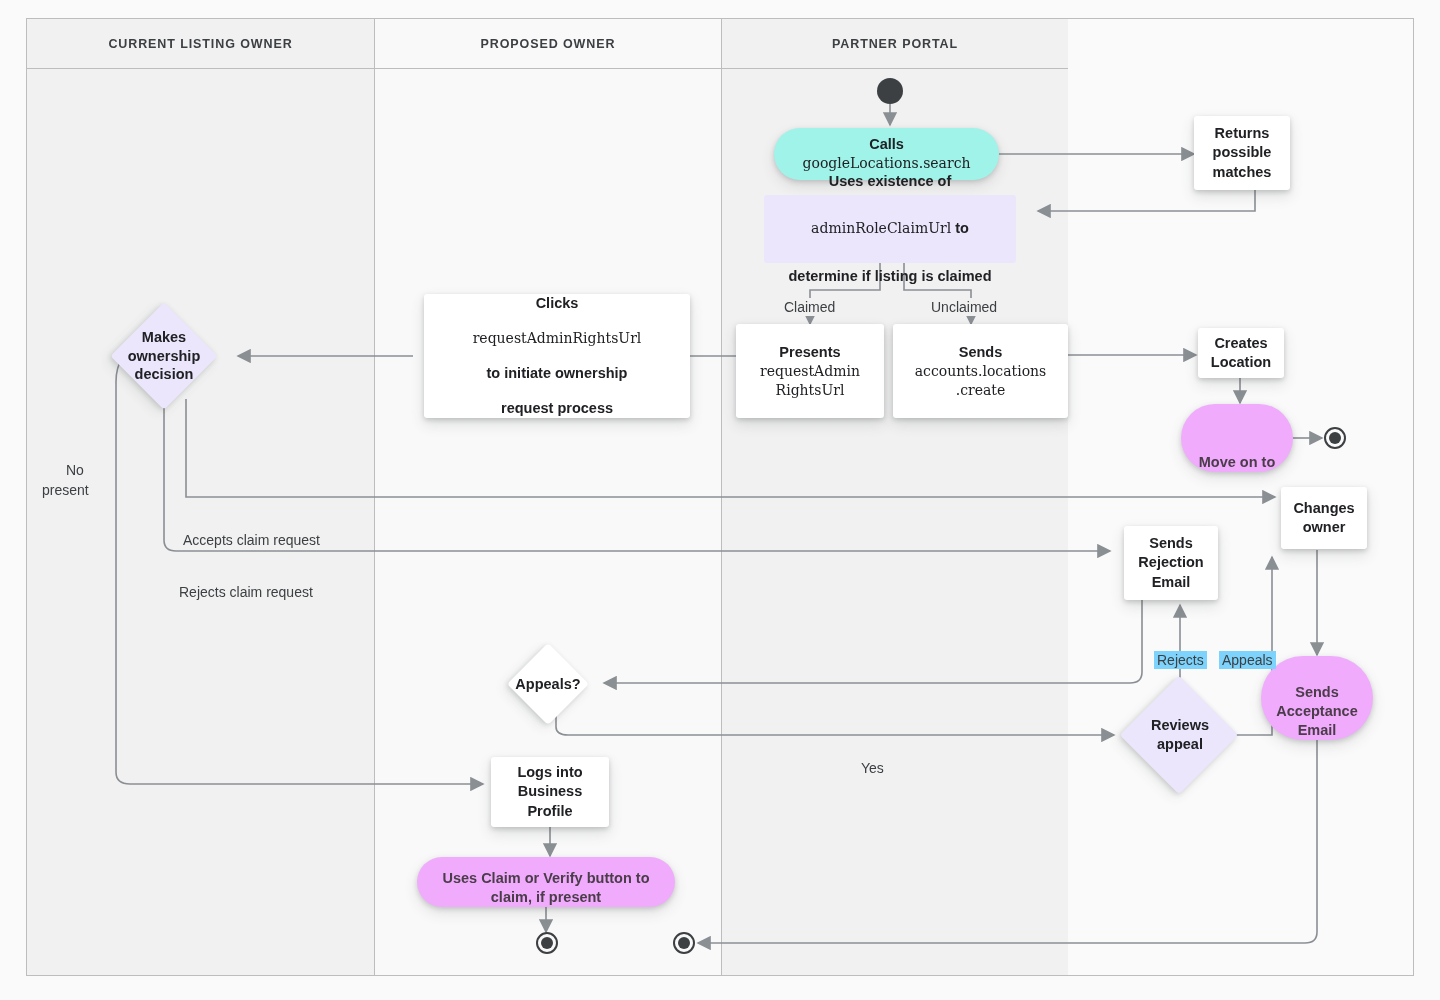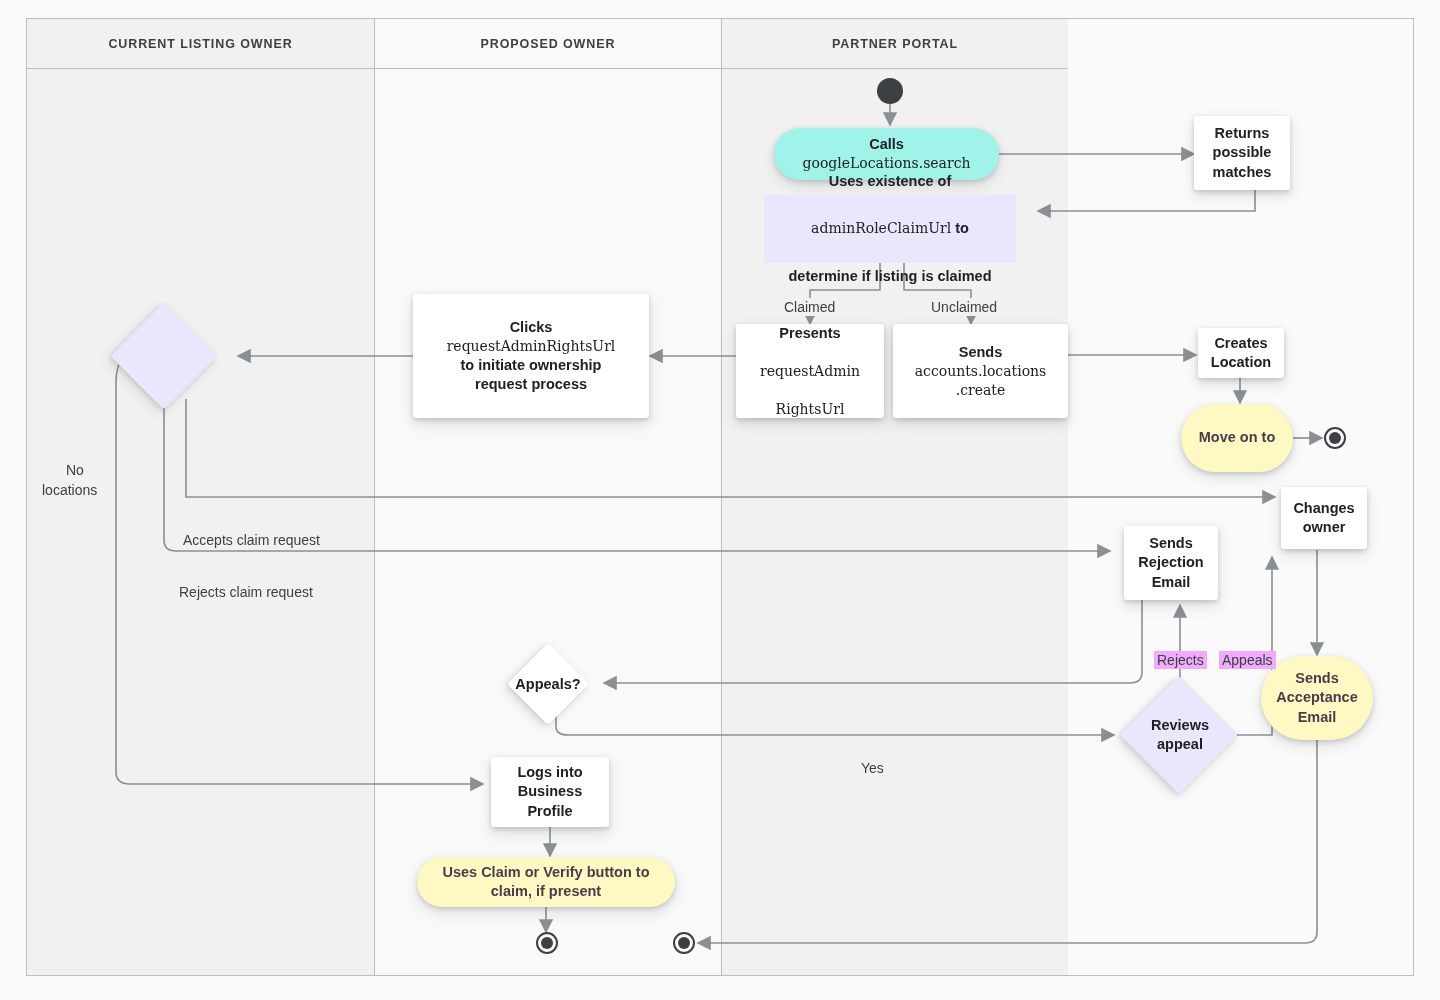--- a/index.html
+++ b/index.html
@@ -28,35 +28,35 @@
 
   
   .node{position:absolute;box-sizing:border-box;display:flex;align-items:center;
         justify-content:center;text-align:center;color:#202124;
         font-size:14.5px;font-weight:700;line-height:1.32;}
   .node .mono{font-family:"DejaVu Serif", serif;font-weight:400;font-size:14px;}
   .rect{background:#FFFFFF;border-radius:3px;
         box-shadow:0 2px 5px rgba(60,64,67,.22),0 6px 14px rgba(60,64,67,.15);}
   .pill{border-radius:999px;box-shadow:0 2px 5px rgba(60,64,67,.20),0 6px 14px rgba(60,64,67,.13);}
   .cyan{background:#9FF3E9;}
-  .pink{background:#fef9c3;color:#4A3C49;}
+  .pink{background:#f0abfc;color:#4A3C49;align-items:flex-end;}
   .lav-rect{background:#EBE6FB;border-radius:3px;}
   .diamond{background:#EBE6FB;}
   .diamond-white{background:#FFFFFF;}
   .dm{position:absolute;transform:rotate(45deg);border-radius:4px;
       box-shadow:0 2px 5px rgba(60,64,67,.18),0 6px 12px rgba(60,64,67,.10);}
   .dm-txt{position:absolute;display:flex;align-items:center;justify-content:center;
           text-align:center;font-size:14.5px;font-weight:700;color:#202124;line-height:1.3;
           pointer-events:none;}
 
   
   .elabel{position:absolute;font-size:14px;font-weight:400;color:#3C4043;
           white-space:nowrap;line-height:1.3;text-align:center;margin-top:24px;}
   .elabel.bg{background:#F1F1F1;padding:0 3px;}
-  .elabel.bg2{background:#f0abfc;padding:0 3px;}
+  .elabel.bg2{background:#7dd3fc;padding:0 3px;}
 
   
   .start-dot{position:absolute;width:26px;height:26px;border-radius:50%;
              background:#3C4043;}
   .end-dot{position:absolute;width:22px;height:22px;border-radius:50%;
            border:2px solid #3C4043;box-sizing:border-box;
            display:flex;align-items:center;justify-content:center;background:transparent;}
   .end-dot i{display:block;width:12px;height:12px;border-radius:50%;background:#3C4043;}
 </style>
 </head>
@@ -153,48 +153,49 @@
     <span>Calls</span>
     <span class="mono">googleLocations.search</span>
   </div>
 
   <div class="node lav-rect" style="left:764px;top:195px;width:252px;height:68px;flex-direction:column;gap:28px;">
     <span>Uses existence of</span>
     <span><span class="mono">adminRoleClaimUrl</span><span> to</span></span>
     <span>determine if listing is claimed</span>
   </div>
 
-  <div class="node rect" style="left:736px;top:324px;width:148px;height:94px;flex-direction:column;justify-content:space-between;">
+  <div class="node rect" style="left:736px;top:324px;width:148px;height:94px;flex-direction:column;">
     <span>Presents</span>
     <span class="mono">requestAdmin</span>
     <span class="mono">RightsUrl</span>
   </div>
 
   <div class="node rect" style="left:893px;top:324px;width:175px;height:94px;flex-direction:column;">
     <span>Sends</span>
     <span class="mono">accounts.locations</span>
     <span class="mono">.create</span>
   </div>
 
   <div class="node rect" style="left:1198px;top:328px;width:86px;height:50px;padding:0 6px;">
     <span>Creates Location</span>
   </div>
 
   <div class="node pill pink" style="left:1181px;top:404px;width:112px;height:68px;">
     <span>Move on to</span>
   </div>
 
-  <div class="node rect" style="left:413px;top:294px;width:236px;height:124px;flex-direction:column;">
+  <div class="node rect" style="left:424px;top:294px;width:266px;height:124px;flex-direction:column;justify-content:space-between;">
     <span>Clicks</span>
     <span class="mono">requestAdminRightsUrl</span>
     <span>to initiate ownership</span>
     <span>request process</span>
   </div>
 
   <div class="dm diamond" style="left:126px;top:318px;width:76px;height:76px;"></div>
+  <div class="dm-txt" style="left:104px;top:322px;width:120px;height:68px;">Makes ownership decision</div>
 
   <div class="node rect" style="left:1281px;top:487px;width:86px;height:62px;padding:0 6px;">
     <span>Changes owner</span>
   </div>
 
   <div class="node rect" style="left:1124px;top:526px;width:94px;height:74px;padding:0 6px;">
     <span>Sends Rejection Email</span>
   </div>
 
   <div class="node pill pink" style="left:1261px;top:656px;width:112px;height:84px;padding:0 8px;">
@@ -212,21 +213,21 @@
   </div>
 
   <div class="node pill pink" style="left:417px;top:857px;width:258px;height:50px;padding:0 16px;">
     <span>Uses Claim or Verify button to claim, if present</span>
   </div>
 
   <div class="elabel bg" style="left:781px;top:274px;">Claimed</div>
   <div class="elabel bg" style="left:928px;top:274px;">Unclaimed</div>
 
   <div class="elabel" style="left:66px;top:437px;">No</div>
-  <div class="elabel" style="left:42px;top:457px;">locations</div>
+  <div class="elabel" style="left:42px;top:457px;">present</div>
 
   <div class="elabel bg" style="left:180px;top:507px;">Accepts claim request</div>
   <div class="elabel bg" style="left:176px;top:559px;">Rejects claim request</div>
 
   <div class="elabel bg2" style="left:1154px;top:627px;">Rejects</div>
   <div class="elabel bg2" style="left:1219px;top:627px;">Appeals</div>
 
   <div class="elabel bg" style="left:858px;top:735px;">Yes</div>
 
 </div>

